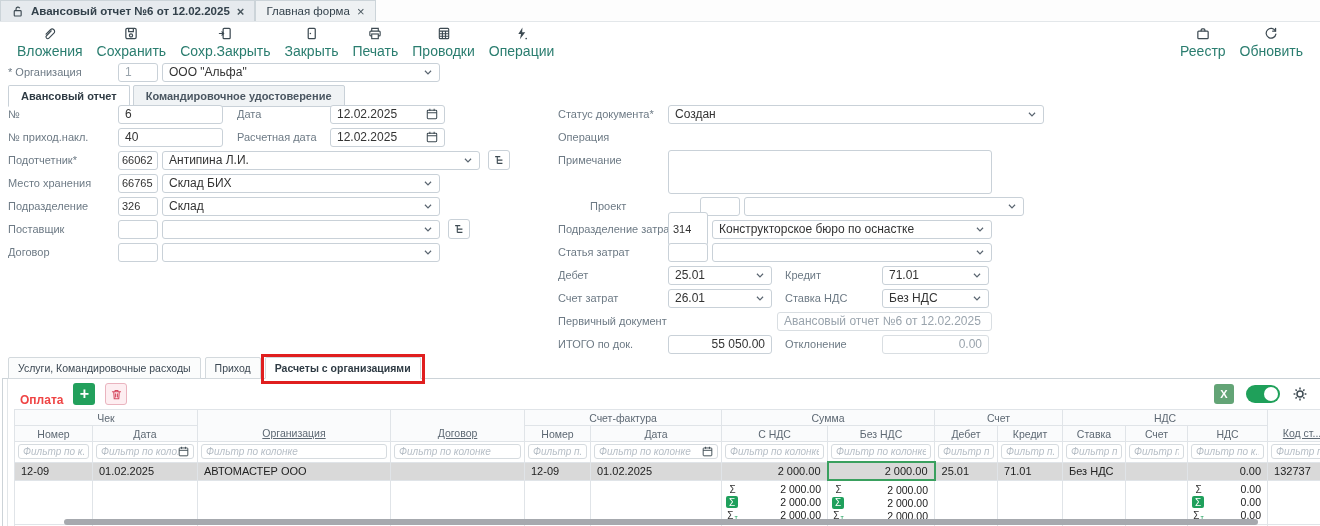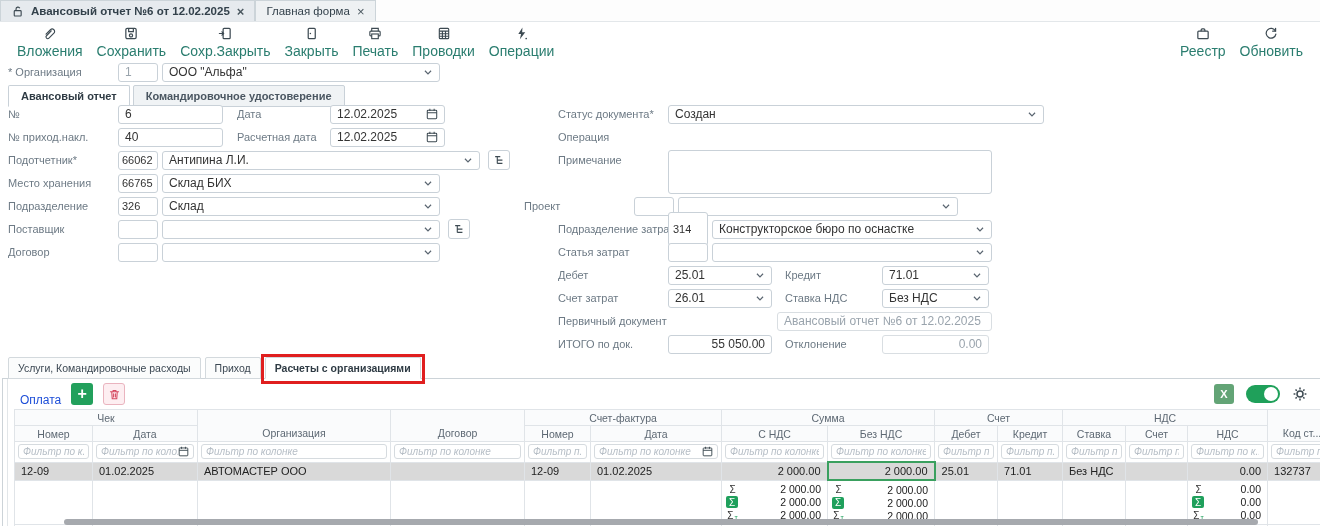--- a/index.html
+++ b/index.html
@@ -51,38 +51,38 @@
   .dtab.active { background:#fff; font-weight:700; color:#2f3b44; border-bottom-color:#fff; z-index:4; }
   .red-annotation { position:absolute; left:-5px; right:-5px; top:-4px; bottom:-6px;
     border:3px solid #e01f1f; pointer-events:none; z-index:9; }
 
   .panel { position:absolute; top:378px; left:2px; right:0; bottom:0;
     border:1px solid #ccd3d8; border-right:none; border-bottom:none; background:#fff; overflow:hidden; }
   .panel-inner { position:absolute; inset:0 0 0 4px; border-left:1px solid #e2e6e9; }
 
   .pay-toolbar { position:absolute; top:0; left:0; right:0; height:30px; display:flex;
     align-items:center; gap:10px; padding:0 12px; }
-  .pay-title { font-size:12px; font-weight:400; color:#1d4ed8;margin-top:12px; }
+  .pay-title { font-size:12px; font-weight:700; color:#ef4444;margin-top:12px; }
   .add-btn { width:22px; height:22px; border-radius:3px; background:#22a05c; color:#fff;
     font-size:16px; font-weight:700; display:flex; align-items:center; justify-content:center; cursor:pointer; }
   .del-btn { width:22px; height:22px; border-radius:3px; background:#fdeef1; border:1px solid #eab4bf;
     display:flex; align-items:center; justify-content:center; cursor:pointer; }
   .pt-right { margin-left:auto; display:flex; align-items:center; gap:12px; }
   .xls-btn { width:20px; height:20px; border-radius:3px; background:#63a476; color:#fff;
     font-size:11px; font-weight:700; display:flex; align-items:center; justify-content:center; cursor:pointer; }
   .toggle { width:34px; height:18px; border-radius:9px; background:#1fa05a; position:relative; cursor:pointer; }
   .toggle .knob { position:absolute; top:2px; right:2px; width:14px; height:14px; border-radius:50%; background:#fff; }
 
   
   .grid-wrap { position:absolute; top:30px; left:6px; right:0; bottom:0; overflow:hidden; }
   table.grid { border-collapse:collapse; table-layout:fixed; width:1322px; }
   .grid th, .grid td { border:1px solid #e0e4e8; font-weight:400; overflow:hidden; white-space:nowrap; }
   .grid .grp { height:16px; font-size:10.5px; color:#5d6873; text-align:center; background:#fafbfc; }
   .grid .hdr { height:16px; font-size:10.5px; color:#5d6873; text-align:center; background:#fafbfc; }
-  .grid th[rowspan] { vertical-align:bottom; padding-bottom:2px; background:#fafbfc; }
+  .grid th[rowspan] { vertical-align:bottom; padding-bottom:2px; background:#fafbfc;text-decoration:underline; }
   .grid .flt-cell { height:20px; padding:2px 3px; background:#fff; }
   .flt { height:15px; border:1px solid #d6dbdf; border-radius:3px; display:flex; align-items:center;
     justify-content:space-between; padding:0 4px; }
   .flt .ph { font-size:10px; font-style:italic; color:#b6bec6; overflow:hidden; white-space:nowrap; }
   .grid .drow td { height:18px; background:#d9d9d9; font-size:11px; color:#222; padding:0 6px; cursor:pointer; }
   .grid .drow td.numc { text-align:right; }
   .grid .drow td.selcell { border:2px solid #3aa05f; }
   .grid .trow td { vertical-align:top; padding:2px 0 0 0; border-top:1px solid #e0e4e8; height:44px; }
   .tot-line { display:flex; align-items:center; justify-content:space-between; height:13px;
     padding:0 6px 0 4px; font-size:10.5px; color:#222; }
@@ -351,21 +351,21 @@
 </div>
 <div class="frow" style="top:127px; left:558px">
   <span class="lbl" style="width:110px">Операция</span>
 </div>
 <div class="frow" style="top:150px; left:558px; height:44px; align-items:flex-start">
   <span class="lbl" style="width:110px; margin-top:4px">Примечание</span>
   <div class="box" style="width:324px; height:44px; align-items:flex-start; padding-top:3px">
     <span class="val"></span>
   </div>
 </div>
-<div class="frow" style="top:196px; left:524px">
+<div class="frow" style="top:196px; left:590px">
   <span class="lbl" style="width:110px">Проект</span>
   <div class="box" style="width:40px">
       <span class="val"></span>
     </div>
   <div class="combo box" style="width:280px; margin-left:4px">
     <span class="val"></span>
     <span class="chev">
         <svg width="10" height="7" viewBox="0 0 10 8" fill="none" stroke="#5d6873" stroke-width="1.4">
           <path d="M1.5 2 5 5.5 8.5 2"></path>
         </svg>

